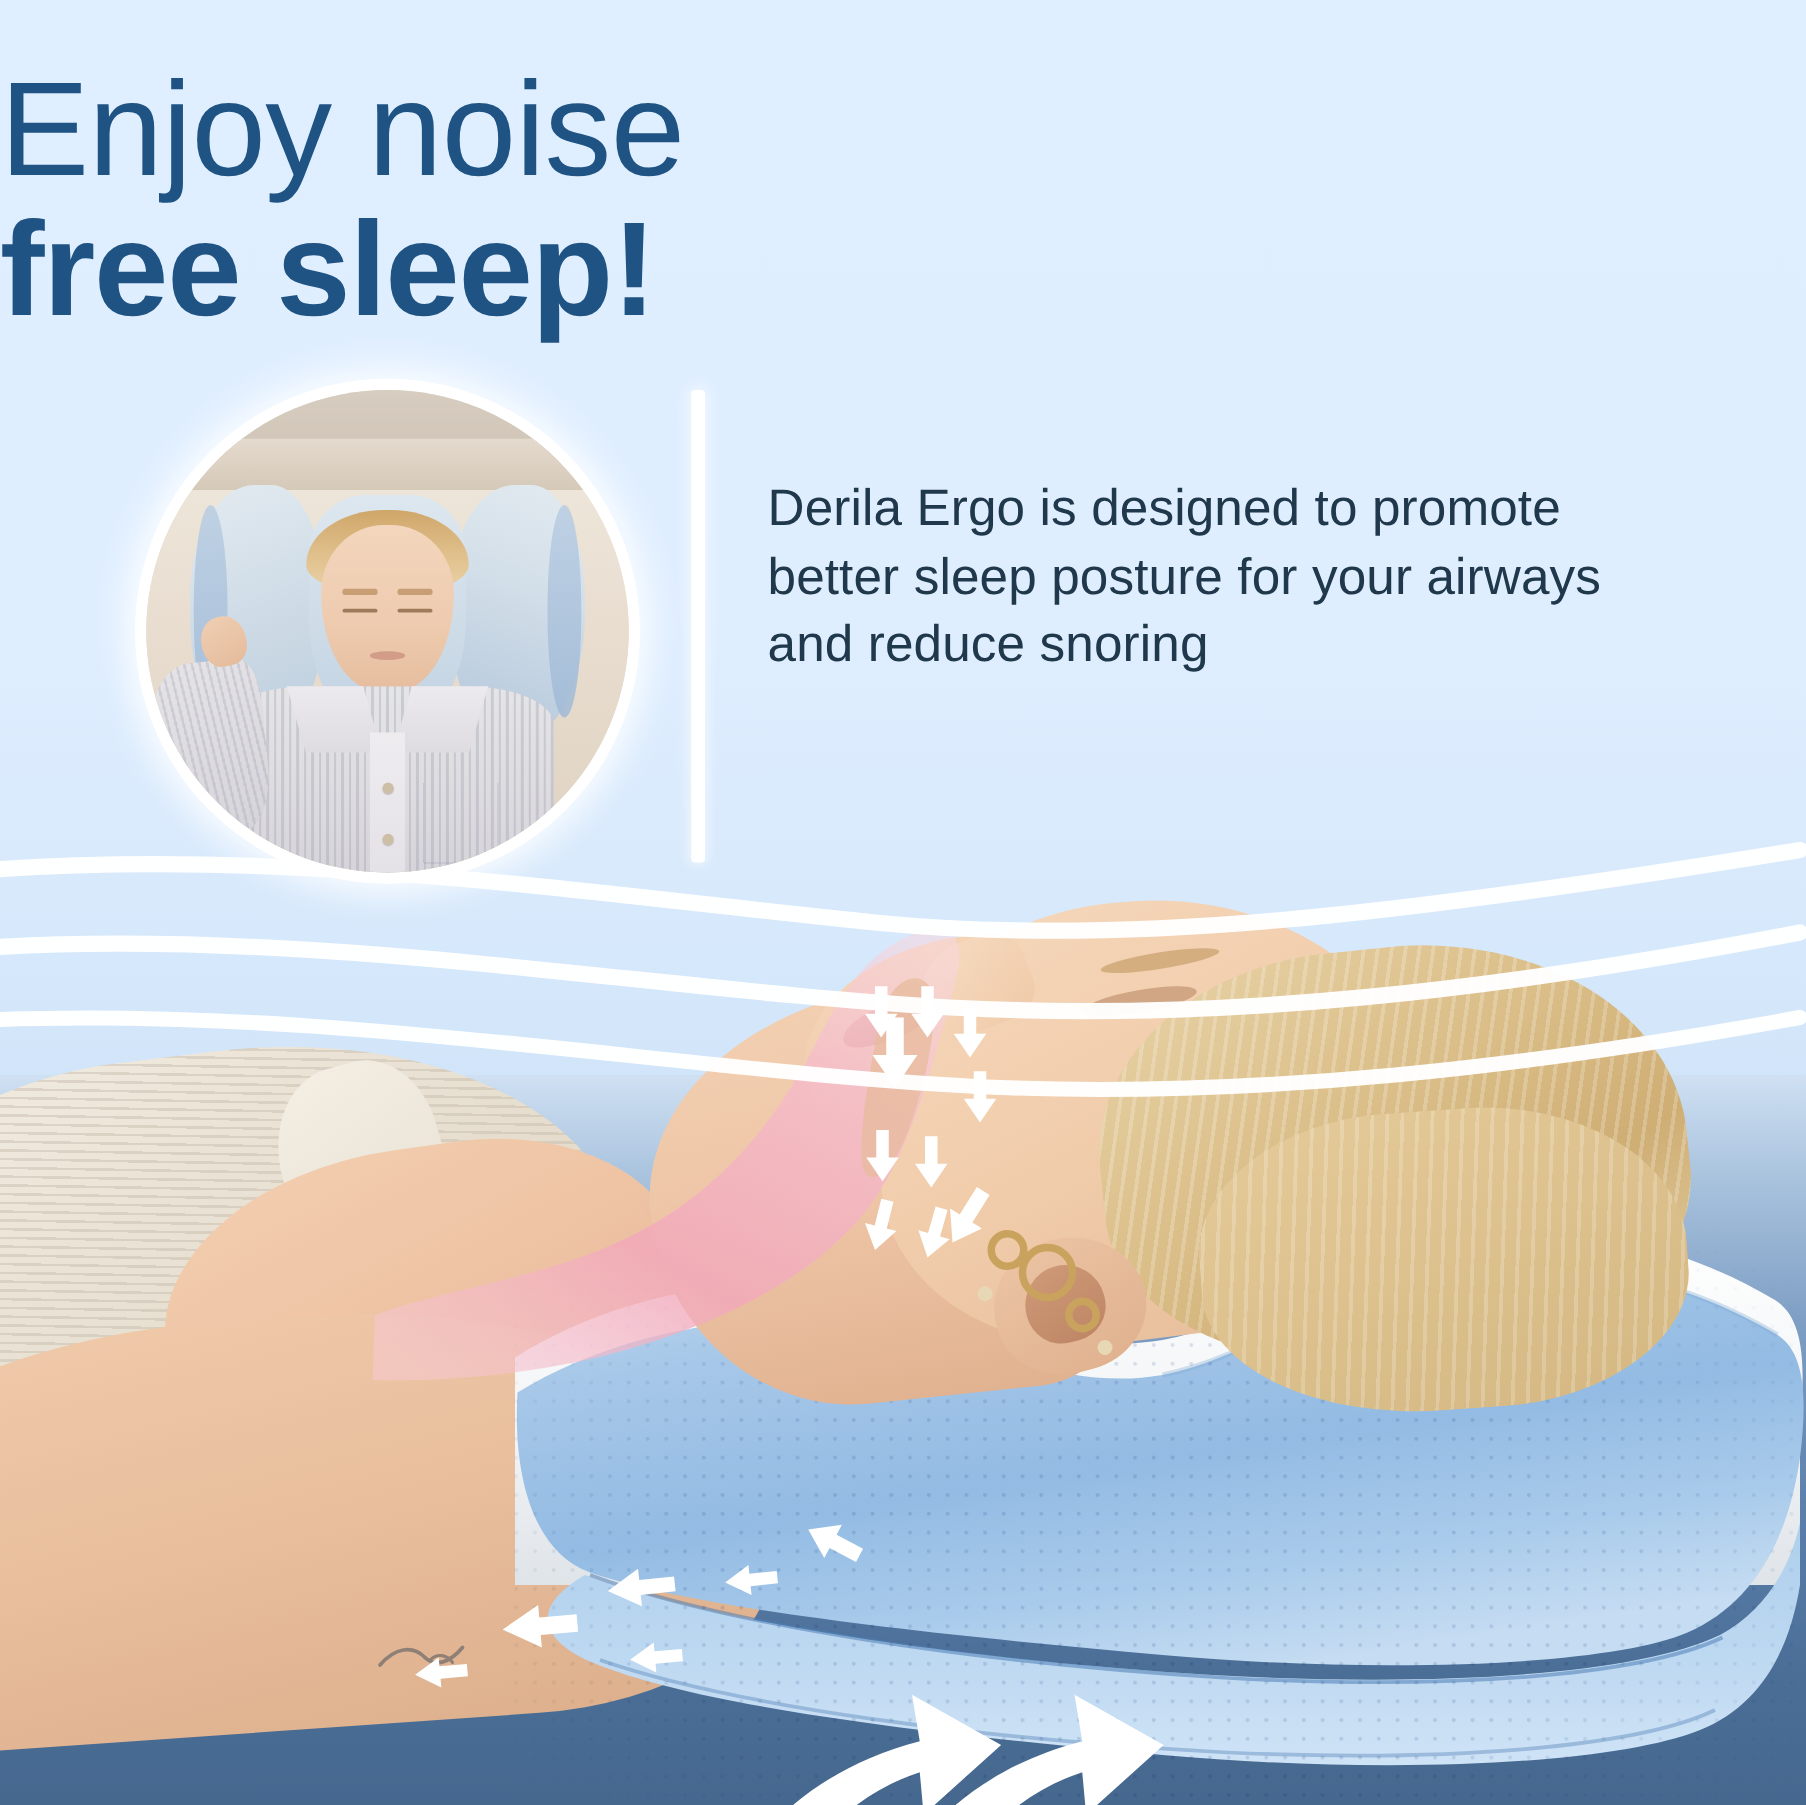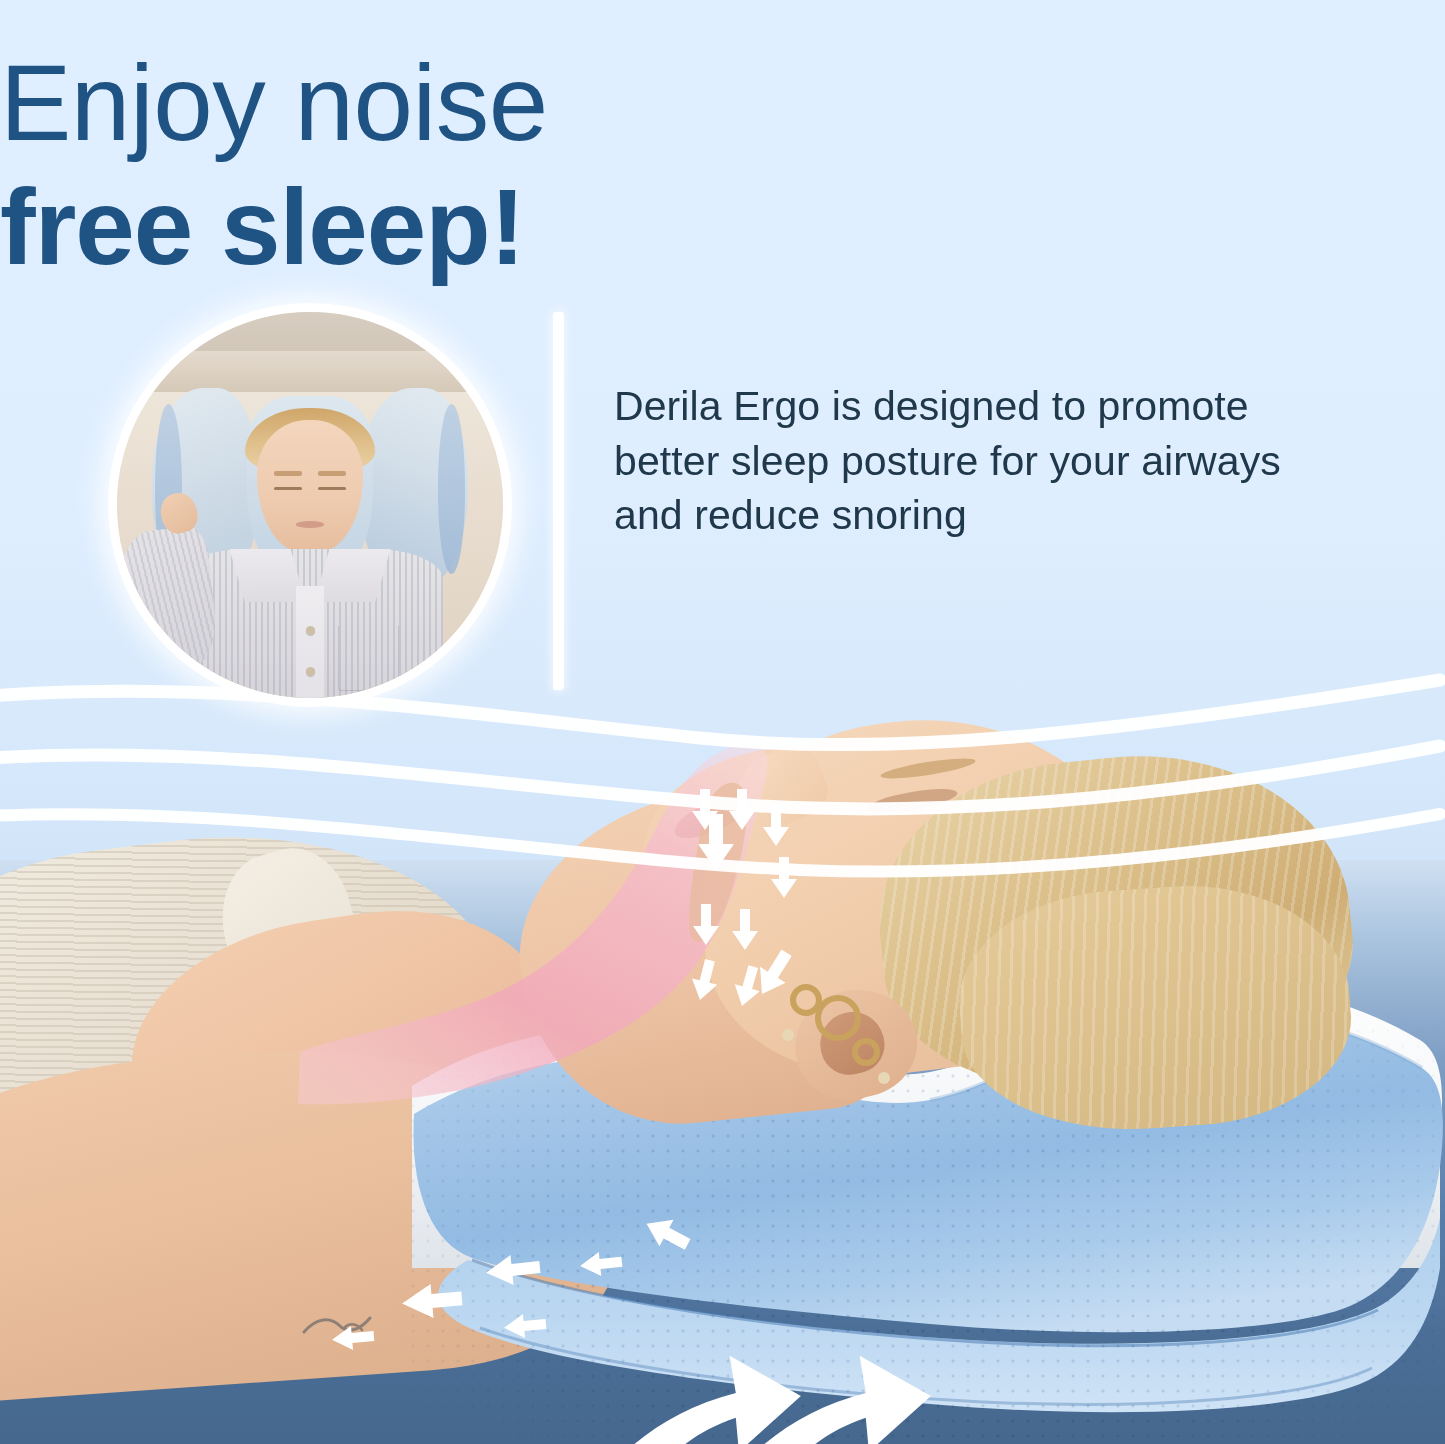--- a/index.html
+++ b/index.html
@@ -32,21 +32,21 @@
   
   .headline {
     position:absolute; left:0; top:48px; width:1445px;
     text-align:left; line-height:1.03;
     color:#1f5383;
   }
   .headline .l1 {
     display:block; font-size:107px; font-weight:300; letter-spacing:-0.5px;
   }
   .headline .l2 {
-    display:block; font-size:107px; font-weight:700; letter-spacing:-1px; margin-top:14px;
+    display:block; font-size:107px; font-weight:700; letter-spacing:-1px; margin-top:2px;
   }
 
   
   .inset {
     position:absolute; left:108px; top:303px; width:404px; height:404px;
     border-radius:50%;
     border:9px solid #ffffff;
     overflow:hidden;
     box-shadow:0 0 26px 9px rgba(255,255,255,0.82);
     background:#e7e0d6;

